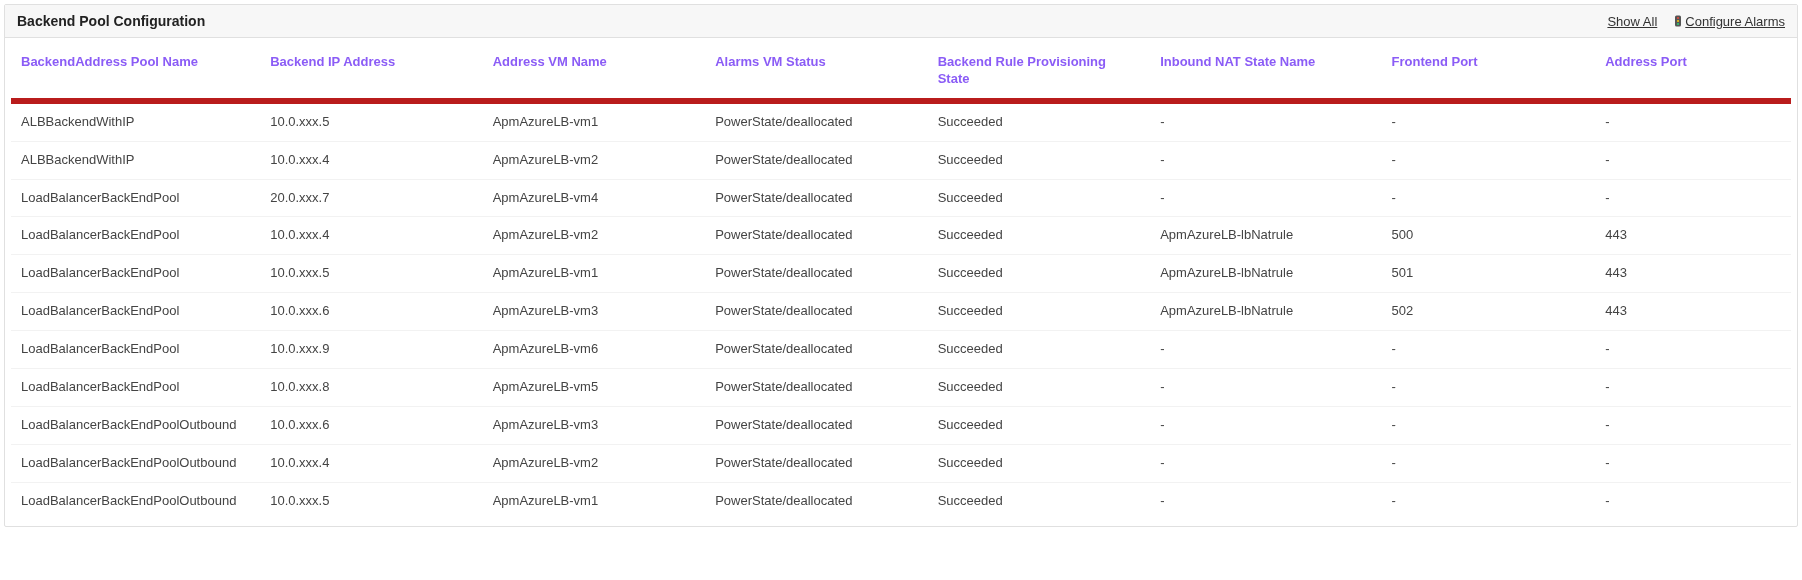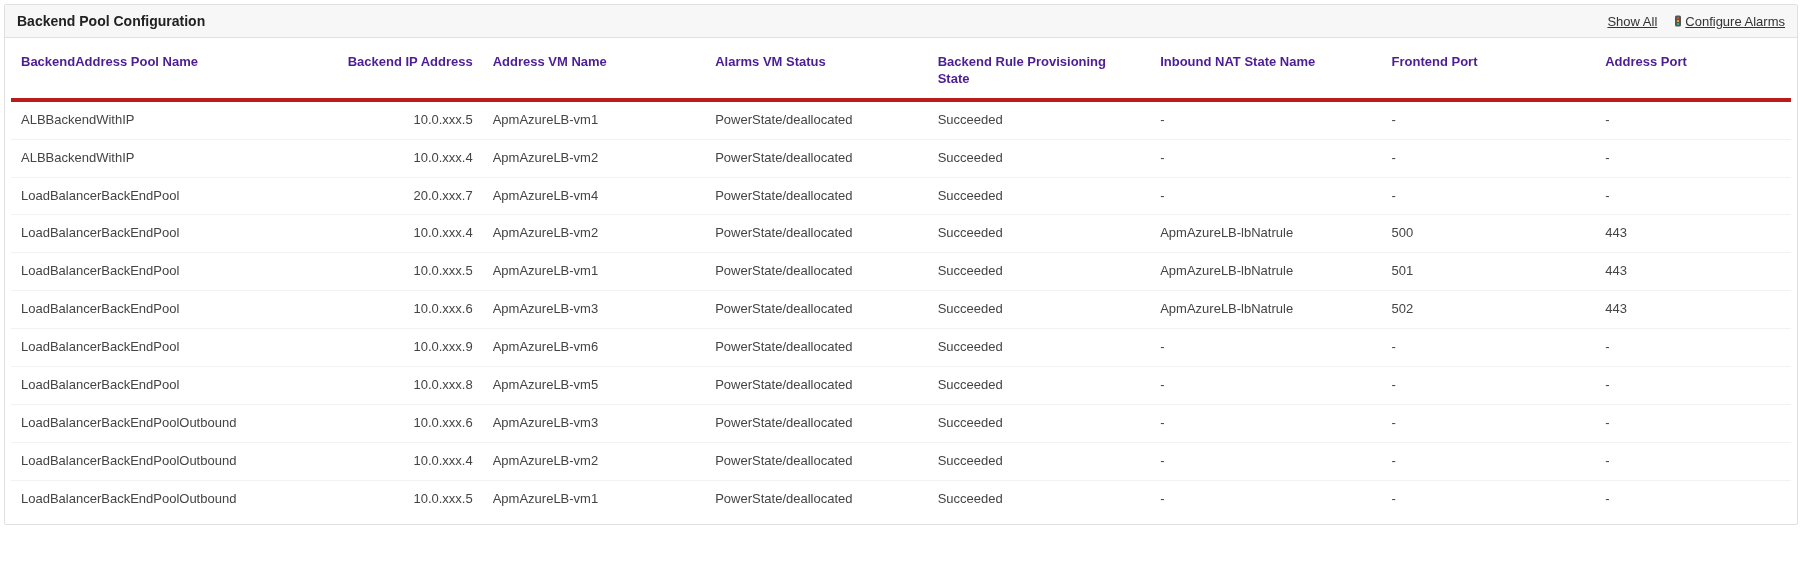--- a/index.html
+++ b/index.html
@@ -61,41 +61,41 @@
     }
     table {
       width: 100%;
       border-collapse: collapse;
       table-layout: fixed;
     }
     thead th {
       text-align: left;
       font-weight: bold;
       font-size: 13px;
-      color: #4c1d95;
+      color: #8b5cf6;
       padding: 10px 10px;
       vertical-align: top;
-      border-bottom: 4px solid #b91c1c;
+      border-bottom: 6px solid #b91c1c;
       line-height: 1.3;
     }
     tbody td {
       padding: 10px 10px;
       font-size: 13px;
       color: #444;
       border-bottom: 1px solid #f2f2f2;
       vertical-align: middle;
       word-wrap: break-word;
       overflow-wrap: break-word;
       line-height: 1.3;
     }
     tbody tr:last-child td {
       border-bottom: none;
     }
     th.col-name, td.col-name { width: 14%; }
-    th.col-ip, td.col-ip { width: 12.5%; text-align: right; }
+    th.col-ip, td.col-ip { width: 12.5%; }
     th.col-vmname, td.col-vmname { width: 12.5%; }
     th.col-vmstat, td.col-vmstat { width: 12.5%; }
     th.col-prov, td.col-prov { width: 12.5%; }
     th.col-nat, td.col-nat { width: 13%; }
     th.col-fp, td.col-fp { width: 12%; }
     th.col-bp, td.col-bp { width: 11%; }
   </style>
 </head>
 <body>
 

